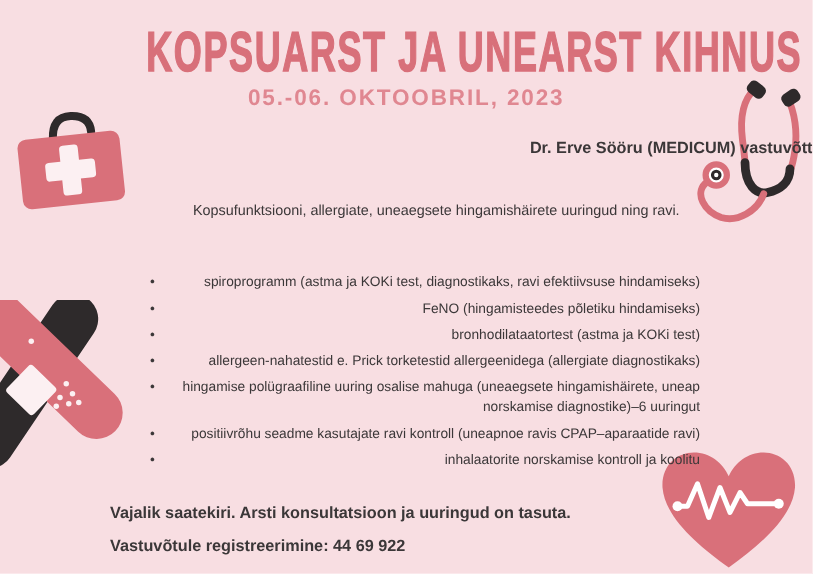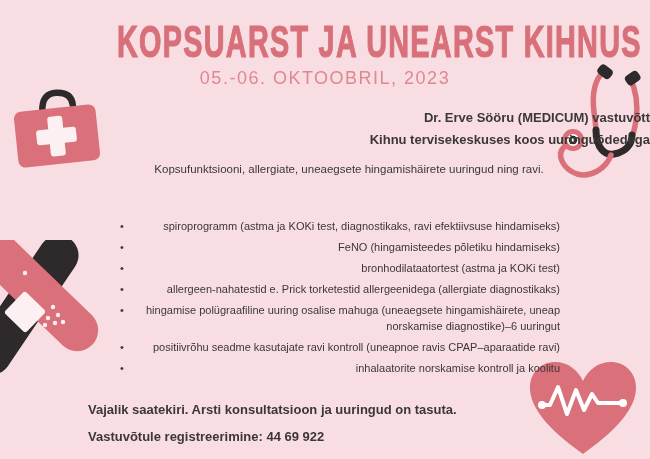--- a/index.html
+++ b/index.html
@@ -27,21 +27,21 @@
     -webkit-text-stroke: 1.2px #d8707a;
     white-space: nowrap;
   }
   .date {
     position: absolute;
     top: 68px;
     left: 0;
     width: 650px;
     text-align: center;
     font-size: 18px;
-    font-weight: normal;
+    font-weight: bold;
     letter-spacing: 1.5px;
     color: #e08791;
   }
   .doctor {
     position: absolute;
     top: 107px;
     left: 0;
     width: 650px;
     text-align: right;
     font-size: 13px;
@@ -148,21 +148,20 @@
     <polyline points="22,51 30,51 38,33 47,60 56,36 64,56 72,40 78,49 103,49" fill="none" stroke="#ffffff" stroke-width="4" stroke-linejoin="round" stroke-linecap="round"></polyline>
     <circle cx="22" cy="51" r="4" fill="#ffffff"></circle>
     <circle cx="103" cy="49" r="4" fill="#ffffff"></circle>
   </svg>
 
   <div class="title">KOPSUARST JA UNEARST KIHNUS</div>
   <div class="date">05.-06. OKTOOBRIL, 2023</div>
 
   <div class="doctor">
     <div>Dr. Erve Sööru (MEDICUM) vastuvõtt</div>
-    <div>Kihnu tervisekeskuses koos uuringuõdedega</div>
   </div>
 
   <div class="intro">Kopsufunktsiooni, allergiate, uneaegsete hingamishäirete uuringud ning ravi.</div>
 
 
   <ul class="uuringud-list">
     <li>spiroprogramm (astma ja KOKi test, diagnostikaks, ravi efektiivsuse hindamiseks)</li>
     <li>FeNO (hingamisteedes põletiku hindamiseks)</li>
     <li>bronhodilataatortest (astma ja KOKi test)</li>
     <li>allergeen-nahatestid e. Prick torketestid allergeenidega (allergiate diagnostikaks)</li>

